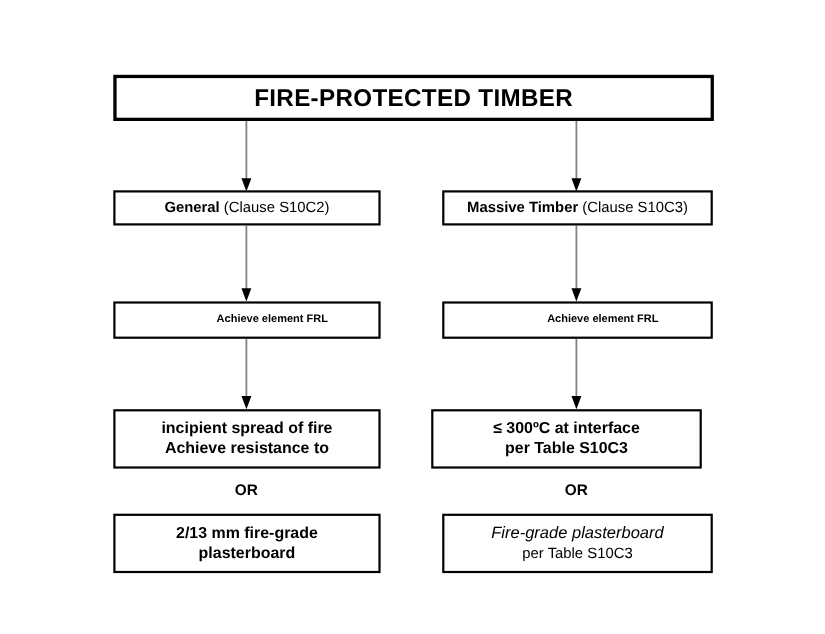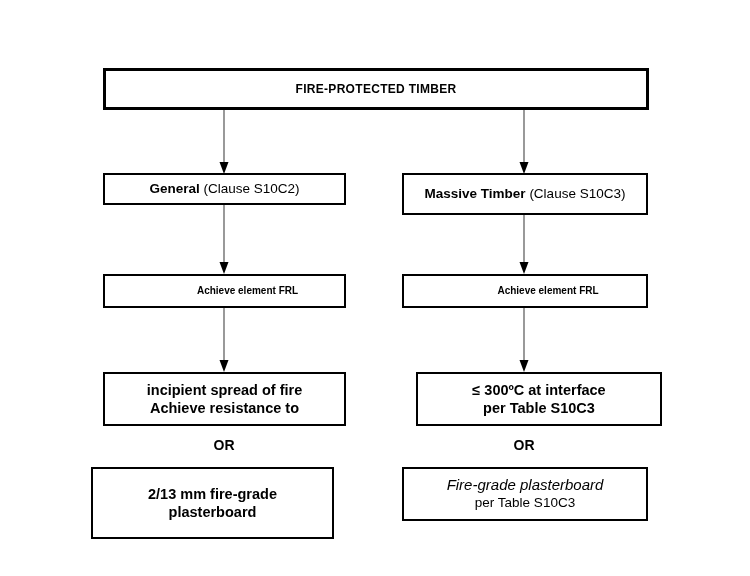--- a/index.html
+++ b/index.html
@@ -26,21 +26,21 @@
     border: 2px solid #000000;
     display: flex;
     align-items: center;
     justify-content: center;
     text-align: center;
     line-height: 1.25;
   }
   .box-title {
     border-width: 3px;
     font-weight: bold;
-    font-size: 12px;
+    font-size: 22px;
     letter-spacing: 0.3px;
   }
   .box-clause {
     font-size: 13.5px;
     align-items: center;
   }
   .box-clause b {
     font-weight: bold;
   }
   .box-frl {
@@ -132,36 +132,36 @@
     <span class="multi">
       <span>incipient spread of fire</span>
       <span>Achieve resistance  to</span>
     </span>
   </div>
 
   <div class="or-label" style="left:194px; top:437px;">
     <span>OR</span>
   </div>
 
-  <div class="box box-two-line" style="left:91px; top:467px; width:243px; height:72px;">
+  <div class="box box-two-line" style="left:103px; top:467px; width:243px; height:54px;">
     <span class="multi">
       <span>2/13 mm fire-grade</span>
       <span>plasterboard</span>
     </span>
   </div>
 
-  <div class="box box-clause" style="left:402px; top:173px; width:246px; height:42px;">
+  <div class="box box-clause" style="left:402px; top:173px; width:246px; height:32px;">
     <span><b>Massive Timber</b><span> (Clause S10C3)</span></span>
   </div>
 
   <div class="box box-frl" style="left:402px; top:274px; width:246px; height:34px;">
     <span>Achieve element FRL</span>
   </div>
 
-  <div class="box box-two-line" style="left:416px; top:372px; width:246px; height:54px;">
+  <div class="box box-two-line" style="left:392px; top:372px; width:246px; height:54px;">
     <span class="multi">
       <span>≤ 300ºC at interface</span>
       <span>per Table S10C3</span>
     </span>
   </div>
 
   <div class="or-label" style="left:494px; top:437px;">
     <span>OR</span>
   </div>
 

